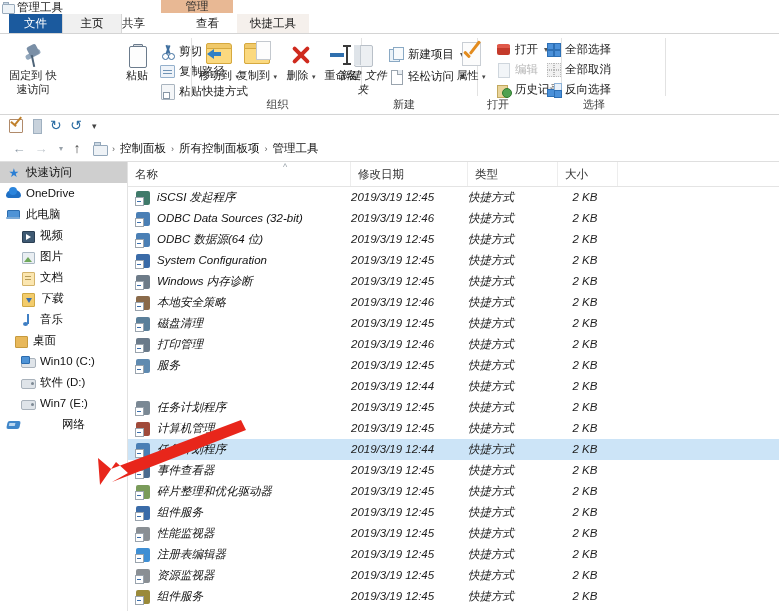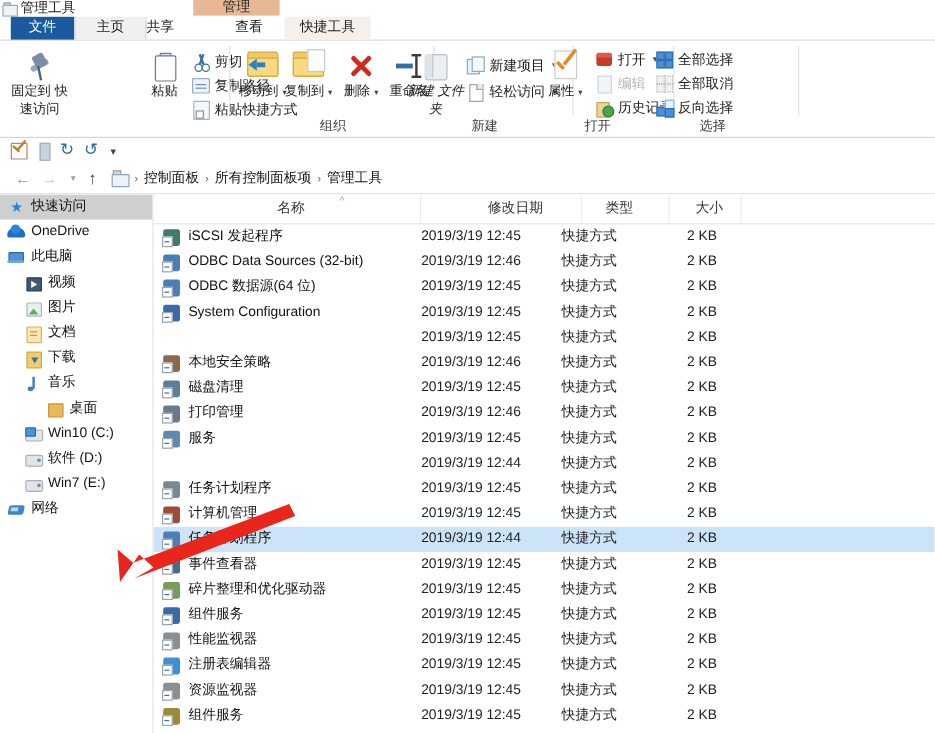--- a/index.html
+++ b/index.html
@@ -189,24 +189,24 @@
   .ic-drv:after{content:"";position:absolute;right:1px;top:2px;width:3px;height:3px;background:#7d8994;border-radius:50%;}
   .ic-drvc{position:absolute;left:1px;top:2px;width:13px;height:10px;}
   .ic-drvc .d{position:absolute;left:0;top:2px;width:13px;height:8px;background:#dfe4e9;border:1px solid #a9b2bb;border-radius:2px;}
   .ic-drvc .w{position:absolute;left:0px;top:0px;width:7px;height:6px;background:#4e93d6;border:1px solid #2c6cae;border-radius:1px;}
   .ic-net{position:absolute;left:1px;top:4px;width:13px;height:8px;background:#3f86c9;border-radius:2px;transform:skewX(-12deg);}
   .ic-net:after{content:"";position:absolute;left:2px;top:2px;width:6px;height:3px;background:#bcd8f0;}
 
   
   .filepane{position:absolute;left:128px;top:0;right:0;bottom:0;background:#fff;overflow:hidden;}
   .colhead{position:relative;height:24px;background:#fff;border-bottom:1px solid #e4e4e4;}
-  .colhead .ch{position:absolute;top:0;height:24px;line-height:24px;font-size:11.5px;color:#333;cursor:default;border-right:1px solid #ededed;padding-left:7px;box-sizing:border-box;text-align:center;}
+  .colhead .ch{position:absolute;top:0;height:24px;line-height:24px;font-size:11.5px;color:#333;cursor:default;border-right:1px solid #ededed;padding-left:7px;box-sizing:border-box;}
   .sortmark{position:absolute;left:155px;top:0px;font-size:9px;color:#9aa3ab;}
 
-  .rows{position:relative;}
+  .rows{position:relative;font-style:italic;}
   .row{position:relative;height:21px;cursor:default;}
   .row.sel{background:#cce4f7;}
   .row .fname{position:absolute;left:7px;top:0;height:21px;display:flex;align-items:center;gap:6px;}
   .row .ficon{width:16px;height:16px;position:relative;flex:0 0 16px;}
   .row .ftxt{font-size:11.5px;color:#111;line-height:21px;white-space:nowrap;}
   .row .fdate{position:absolute;left:223px;top:0;line-height:21px;font-size:11.5px;color:#222;}
   .row .ftype{position:absolute;left:340px;top:0;line-height:21px;font-size:11.5px;color:#222;}
   .row .fsize{position:absolute;left:412px;width:90px;top:0;line-height:21px;font-size:11.5px;color:#222;text-align:center;}
 
   
@@ -525,36 +525,36 @@
             <span class="ic-pic"></span>
           </span>
           <span class="np-lbl">图片</span>
         </div>
         <div class="np-item" style="padding-left: 20px;">
           <span class="np-ic">
             <span class="ic-docf"></span>
           </span>
           <span class="np-lbl">文档</span>
         </div>
-        <div class="np-item" style="padding-left: 20px;">
+        <div class="np-item" style="padding-left: 20px; font-style: italic;">
           <span class="np-ic">
             <span class="ic-dl"></span>
           </span>
           <span class="np-lbl">下载</span>
         </div>
         <div class="np-item" style="padding-left: 20px;">
           <span class="np-ic">
             <span class="ic-mus">
               <span class="n1"></span>
               <span class="n2"></span>
             </span>
           </span>
           <span class="np-lbl">音乐</span>
         </div>
-        <div class="np-item" style="padding-left: 38px;">
+        <div class="np-item" style="padding-left: 13px;">
           <span class="np-ic">
             <span class="ic-desk"></span>
           </span>
           <span class="np-lbl">桌面</span>
         </div>
         <div class="np-item" style="padding-left: 20px;">
           <span class="np-ic">
             <span class="ic-drvc">
               <span class="d"></span>
               <span class="w"></span>
@@ -567,33 +567,33 @@
             <span class="ic-drv"></span>
           </span>
           <span class="np-lbl">软件 (D:)</span>
         </div>
         <div class="np-item" style="padding-left: 20px;">
           <span class="np-ic">
             <span class="ic-drv"></span>
           </span>
           <span class="np-lbl">Win7 (E:)</span>
         </div>
-        <div class="np-item" style="padding-left: 6px;">
+        <div class="np-item" style="padding-left: 6px; gap: 36px;">
           <span class="np-ic">
             <span class="ic-net"></span>
           </span>
           <span class="np-lbl">网络</span>
         </div>
       </div>
 
     <div class="filepane">
       <div class="colhead">
         <div class="ch" style="left:0;width:223px;">名称</div>
         <div class="sortmark">^</div>
-        <div class="ch" style="left:240px;width:117px;">修改日期</div>
+        <div class="ch" style="left:223px;width:117px;">修改日期</div>
         <div class="ch" style="left:340px;width:90px;">类型</div>
         <div class="ch" style="left:430px;width:60px;">大小</div>
       </div>
       <div class="rows" id="rows">
           <div class="row">
             <span class="fname">
               <span class="ficon">
                 <span class="sc">
                   <span class="base" style="background:#3f7a6a;"></span>
                   <span class="ov"></span>
@@ -641,20 +641,29 @@
                   <span class="ov"></span>
                 </span>
               </span>
               <span class="ftxt">System Configuration</span>
             </span>
             <span class="fdate">2019/3/19 12:45</span>
             <span class="ftype">快捷方式</span>
             <span class="fsize">2 KB</span>
           </div>
           <div class="row">
+            <span class="fname">
+              <span class="ficon">
+                <span class="sc">
+                  <span class="base" style="background:#6d7b88;"></span>
+                  <span class="ov"></span>
+                </span>
+              </span>
+              <span class="ftxt">Windows 内存诊断</span>
+            </span>
             <span class="fdate">2019/3/19 12:45</span>
             <span class="ftype">快捷方式</span>
             <span class="fsize">2 KB</span>
           </div>
           <div class="row">
             <span class="fname">
               <span class="ficon">
                 <span class="sc">
                   <span class="base" style="background:#8a6a4a;"></span>
                   <span class="ov"></span>

